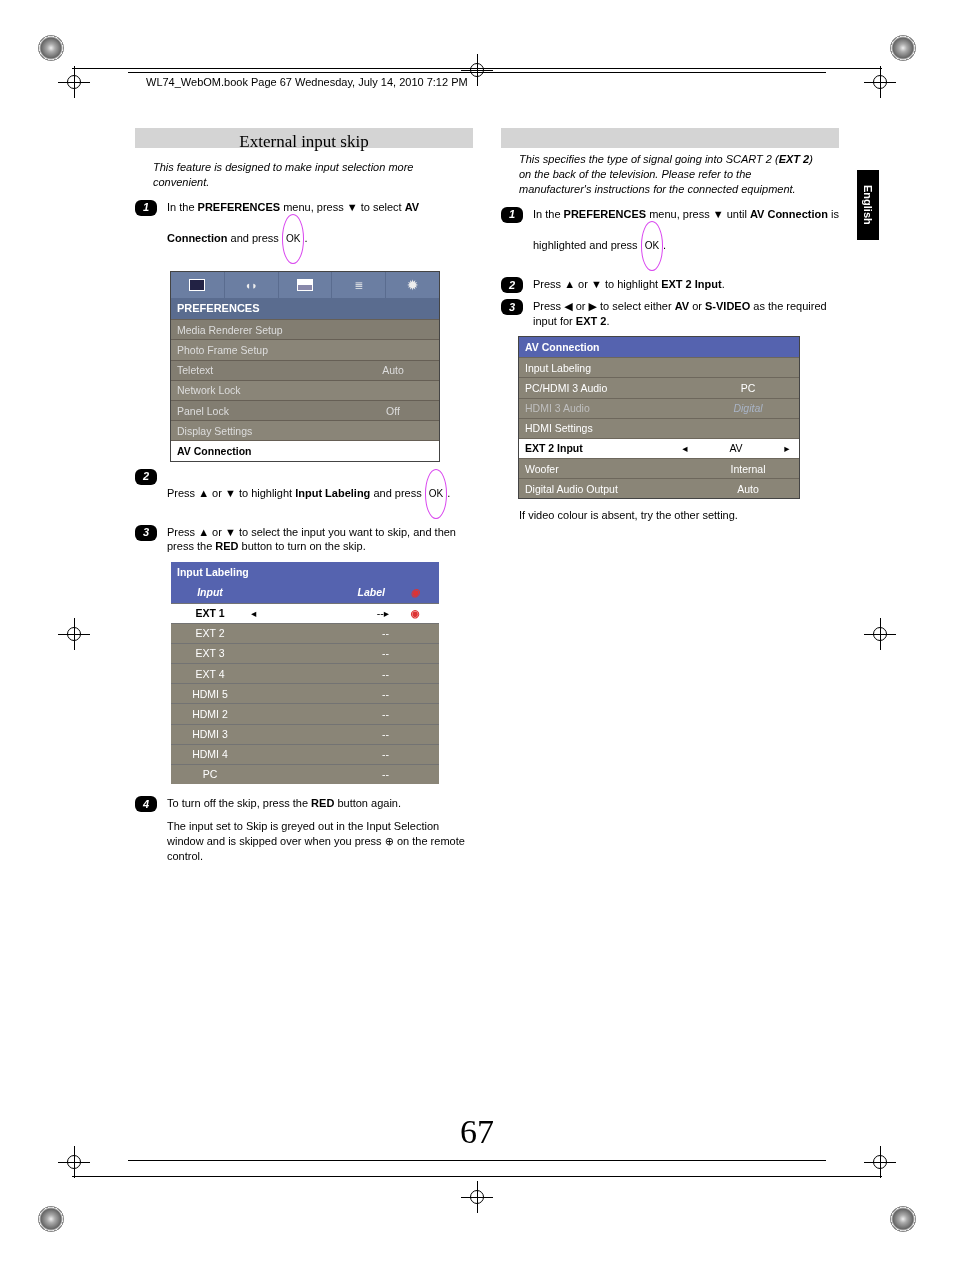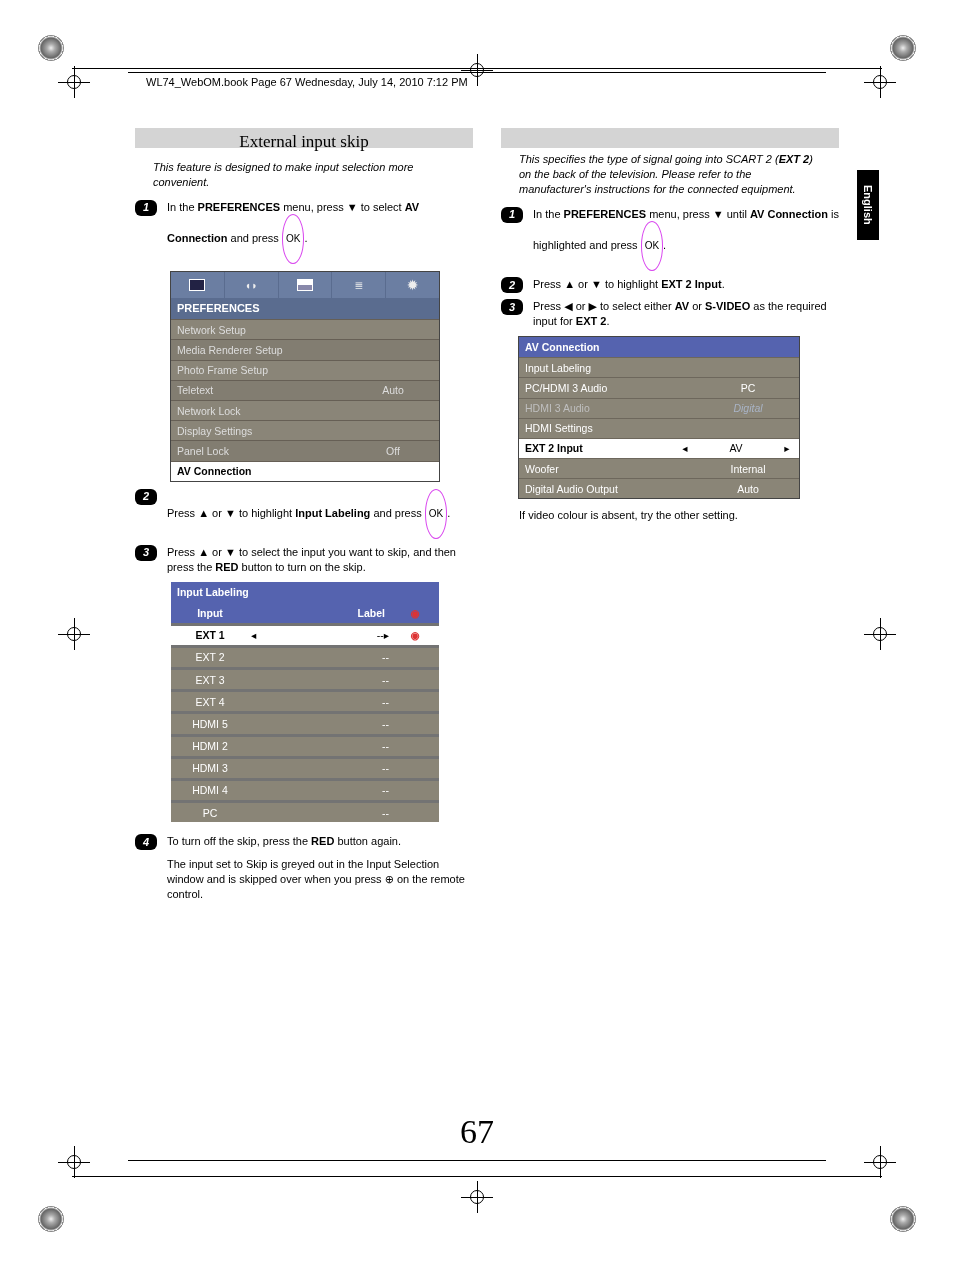--- a/index.html
+++ b/index.html
@@ -70,25 +70,25 @@
   .menu2 .row .v{width:90px;text-align:center;}
   .menu2 .row.dim{color:#bfbfbf;font-style:normal;}
   .menu2 .row.dim .v{color:#a9b4c6;font-style:italic;}
   .menu2 .row.sel{background:#fff;color:#000;font-weight:bold;}
   .menu2 .row.sel .v{font-weight:normal;}
   .menu2 .arrowcell{width:12px;text-align:center;color:#000;font-weight:normal;}
   
   .input-table{margin:8px 0 8px 36px;width:268px;font-size:10.5px;color:#fff;}
   .input-table .h{background:#5563af;font-weight:bold;padding:3px 6px;}
   .input-table .hr{display:flex;background:#5563af;font-weight:bold;}
-  .input-table .hr .c{padding:3px 6px;}
+  .input-table .hr .c{padding:3px 6px;font-style:italic;}
   .input-table .c1{width:78px;text-align:center;}
   .input-table .c2{flex:1;text-align:right;}
   .input-table .c3{width:48px;text-align:center;}
-  .input-table .tr{display:flex;background:#8a8577;border-top:3px solid #737373;}
+  .input-table .tr{display:flex;background:#8a8577;border-top:1px solid #737373;}
   .input-table .tr .c{padding:2.5px 2px;}
   .input-table .tr.sel{background:#fff;color:#000;font-weight:bold;}
   .input-table .tr.sel .c2{font-weight:normal;}
   
   .pagenum{position:absolute;bottom:116px;left:0;right:0;text-align:center;font-family:"Times New Roman",serif;font-size:34px;}
 </style>
 </head>
 <body>
 
 <div class="crop-corner crop-tl"></div>
@@ -156,47 +156,43 @@
             </div>
           <div>
               <span style="color:#eee;">≣</span>
             </div>
           <div>
               <span class="gear">✹</span>
             </div>
         </div>
         <div class="hd">PREFERENCES</div>
         <div id="prefs-rows">
-            <div class="row">
-              <span class="k">Network Setup</span>
-              <span class="v"></span>
-            </div>
             <div class="row alt">
               <span class="k">Media Renderer Setup</span>
               <span class="v"></span>
             </div>
             <div class="row">
               <span class="k">Photo Frame Setup</span>
               <span class="v"></span>
             </div>
             <div class="row alt">
               <span class="k">Teletext</span>
               <span class="v">Auto</span>
             </div>
             <div class="row">
               <span class="k">Network Lock</span>
               <span class="v"></span>
             </div>
-            <div class="row">
-              <span class="k">Display Settings</span>
-              <span class="v"></span>
-            </div>
             <div class="row alt">
               <span class="k">Panel Lock</span>
               <span class="v">Off</span>
+            </div>
+            <div class="row">
+              <span class="k">Display Settings</span>
+              <span class="v"></span>
             </div>
             <div class="row sel alt">
               <span class="k">AV Connection</span>
               <span class="v"></span>
             </div>
           </div>
       </div>
 
       <div class="step">
         <div class="bullet">2</div>

